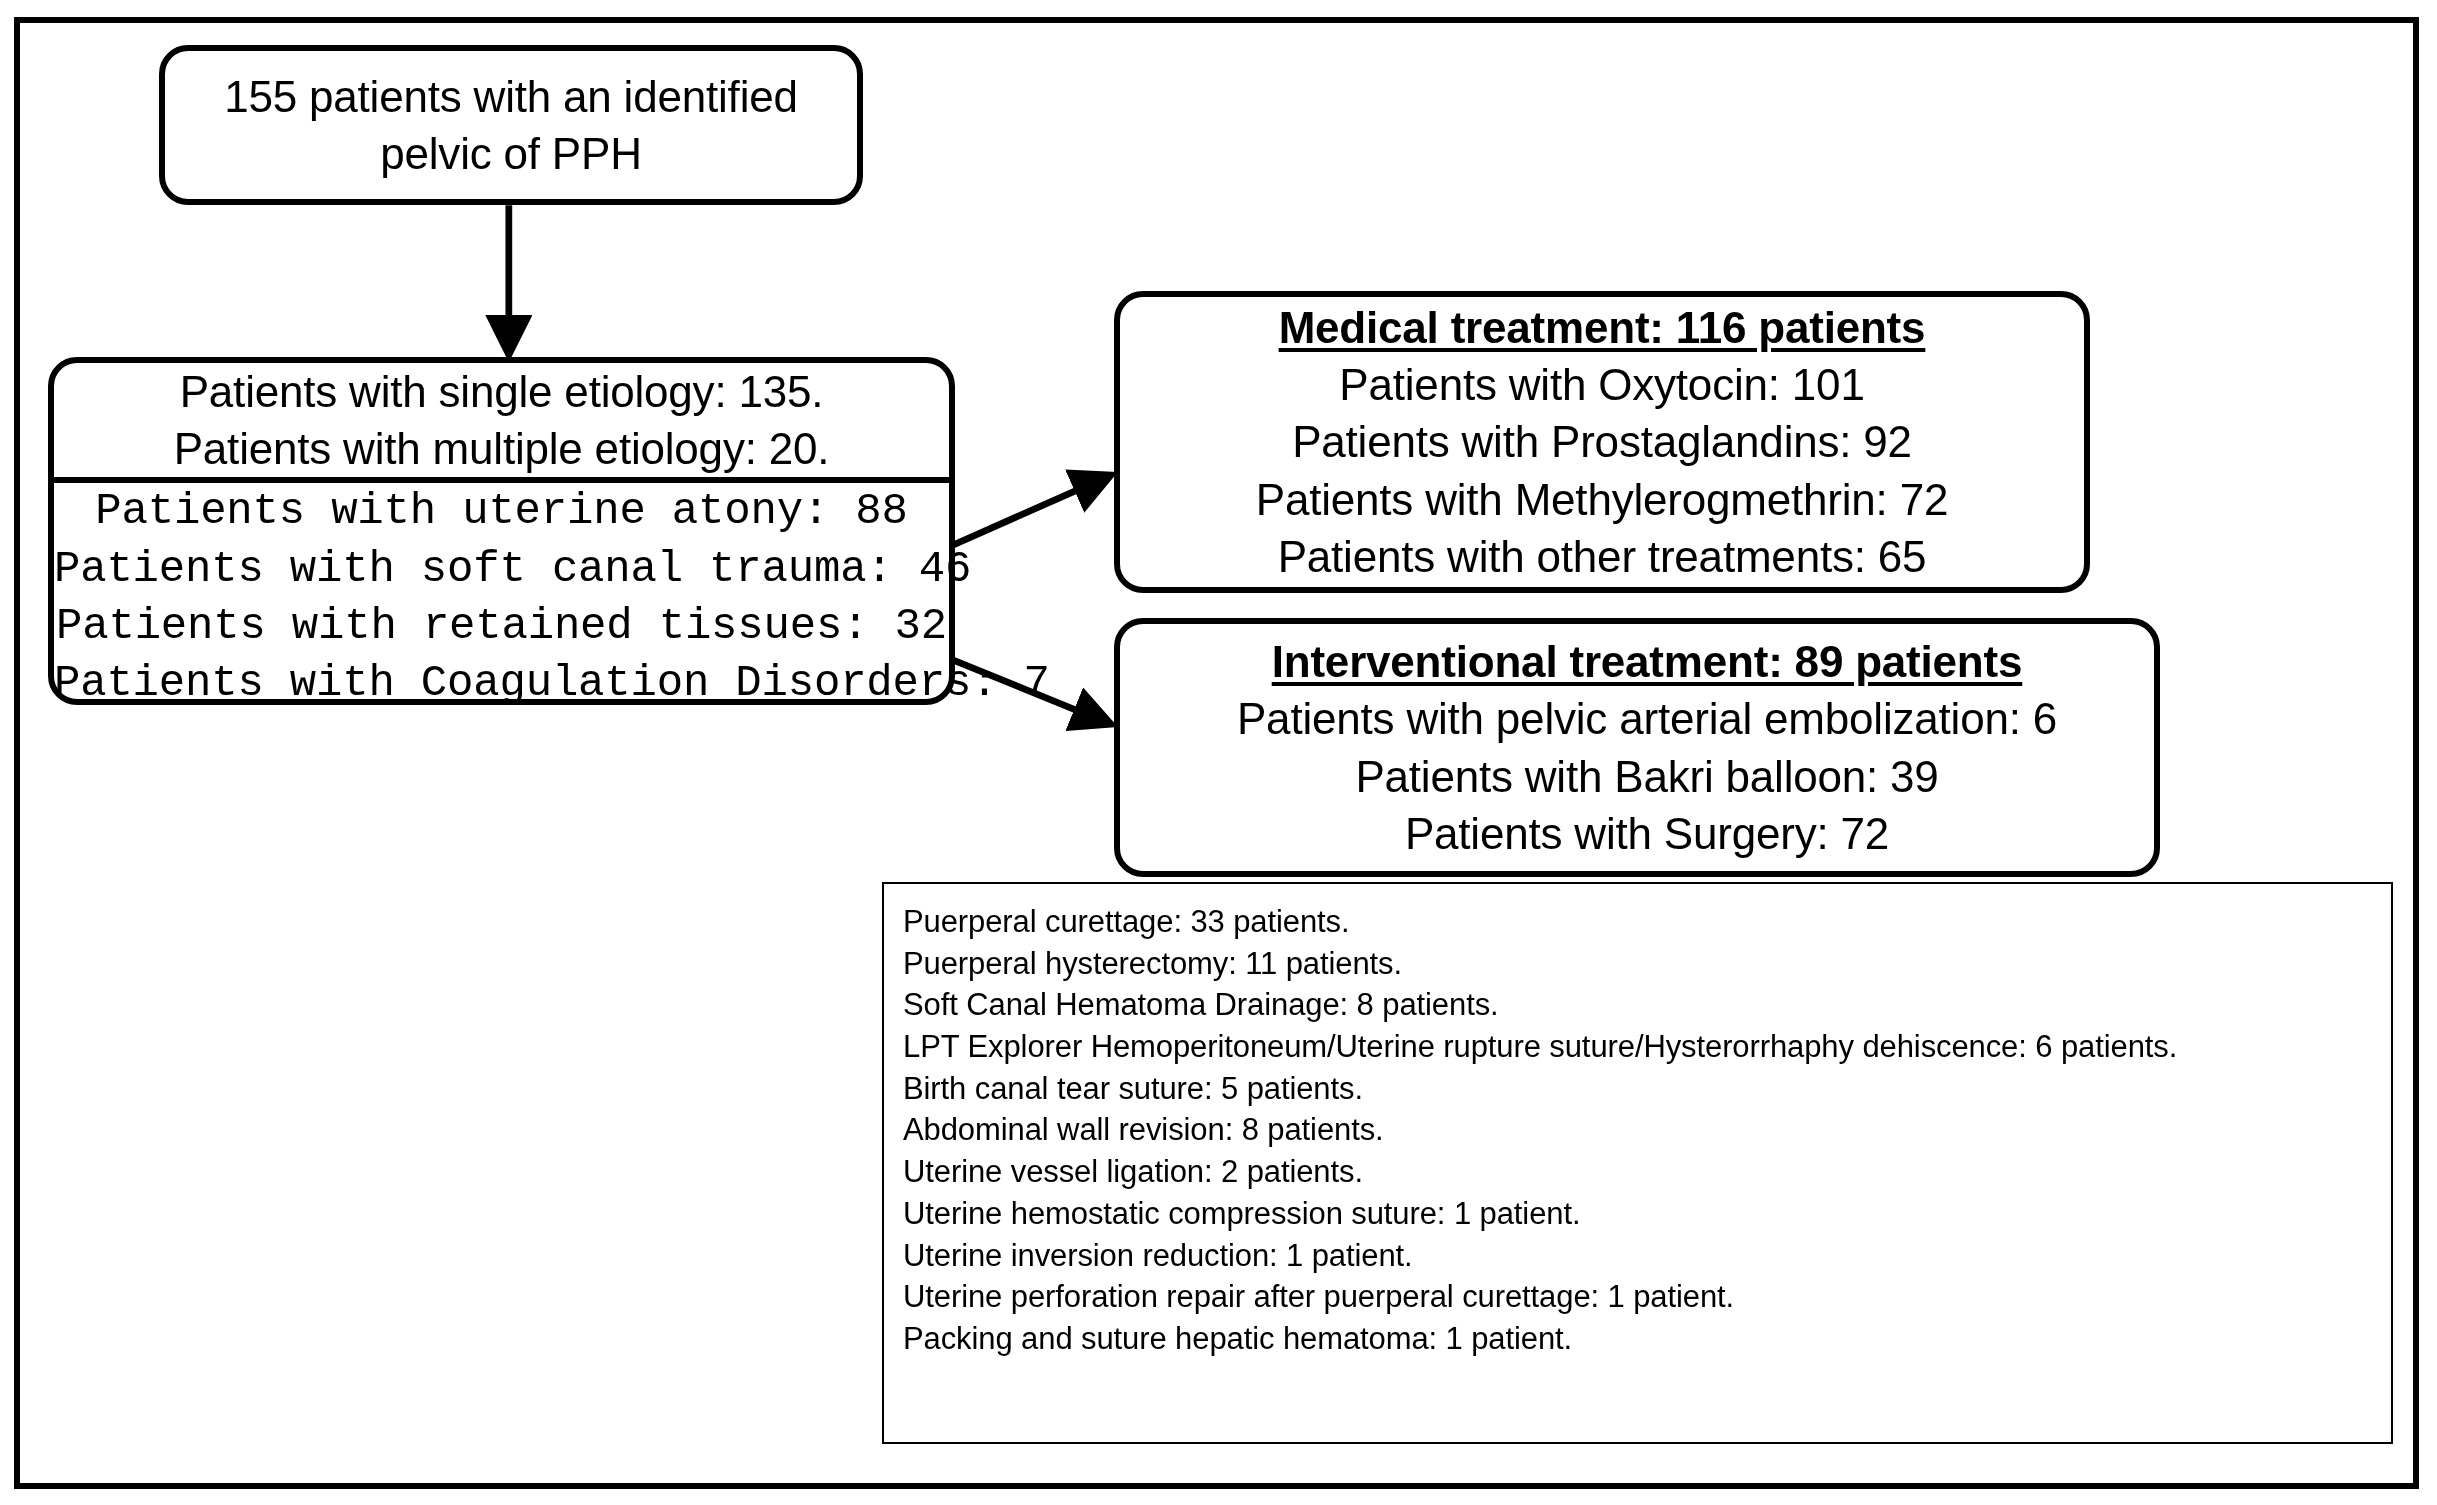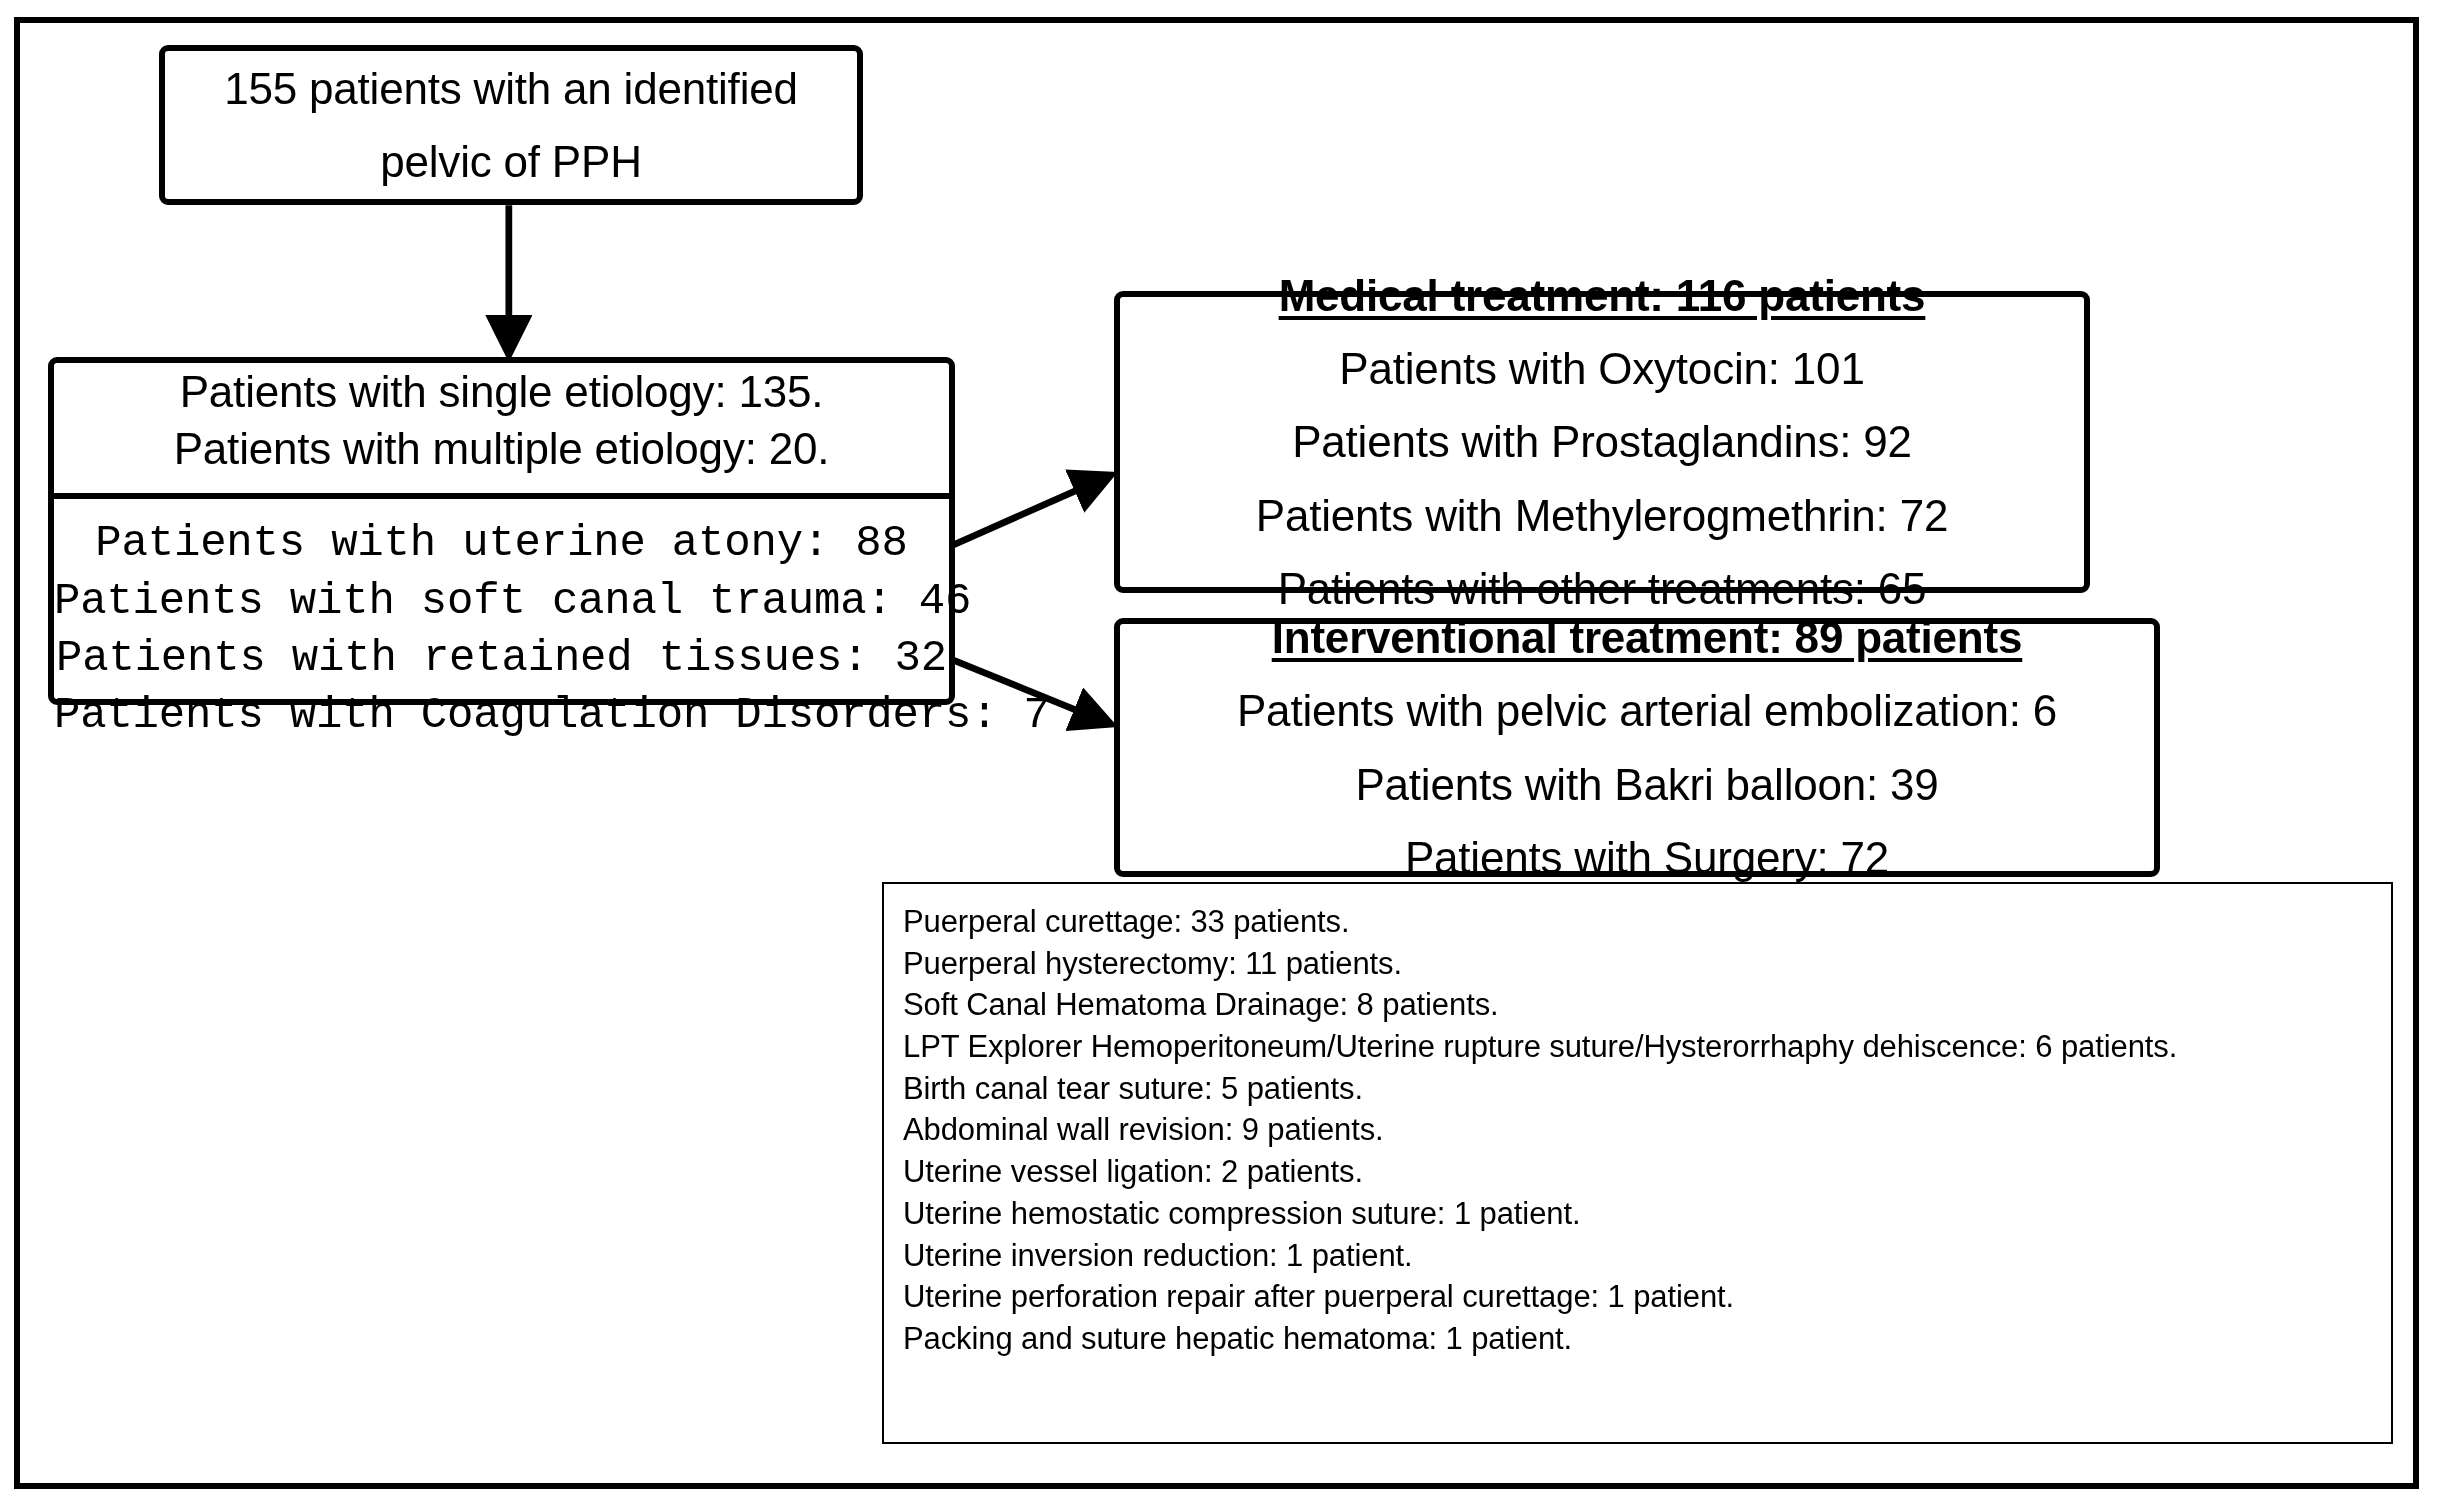--- a/index.html
+++ b/index.html
@@ -31,27 +31,26 @@
     height: 1472px;
     border: 6.7px solid #000000;
     box-sizing: border-box;
   }
 
   
   .flowbox {
     position: absolute;
     box-sizing: border-box;
     border: 6.2px solid #000000;
-    border-radius: 9px;
+    border-radius: 29px;
     background: #ffffff;
     display: flex;
     flex-direction: column;
     justify-content: center;
     align-items: center;
-    gap: 16px;
   }
 
   .flowbox .line {
     width: 100%;
     text-align: center;
     white-space: nowrap;
     font-size: 44px;
     line-height: 1.30;
     letter-spacing: -0.2px;
   }
@@ -205,21 +204,21 @@
     <div class="line">Patients with Bakri balloon: 39</div>
     <div class="line">Patients with Surgery: 72</div>
   </div>
 
   <div id="box-surgical-detail">
     <div class="detail-line">Puerperal curettage: 33 patients.</div>
     <div class="detail-line">Puerperal hysterectomy: 11 patients.</div>
     <div class="detail-line">Soft Canal Hematoma Drainage: 8 patients.</div>
     <div class="detail-line">LPT Explorer Hemoperitoneum/Uterine rupture suture/Hysterorrhaphy dehiscence: 6 patients.</div>
     <div class="detail-line">Birth canal tear suture: 5 patients.</div>
-    <div class="detail-line">Abdominal wall revision: 9 patients.</div>
+    <div class="detail-line">Abdominal wall revision: 8 patients.</div>
     <div class="detail-line">Uterine vessel ligation: 2 patients.</div>
     <div class="detail-line">Uterine hemostatic compression suture: 1 patient.</div>
     <div class="detail-line">Uterine inversion reduction: 1 patient.</div>
     <div class="detail-line">Uterine perforation repair after puerperal curettage: 1 patient.</div>
     <div class="detail-line">Packing and suture hepatic hematoma: 1 patient.</div>
   </div>
 
 </div>
 
 

